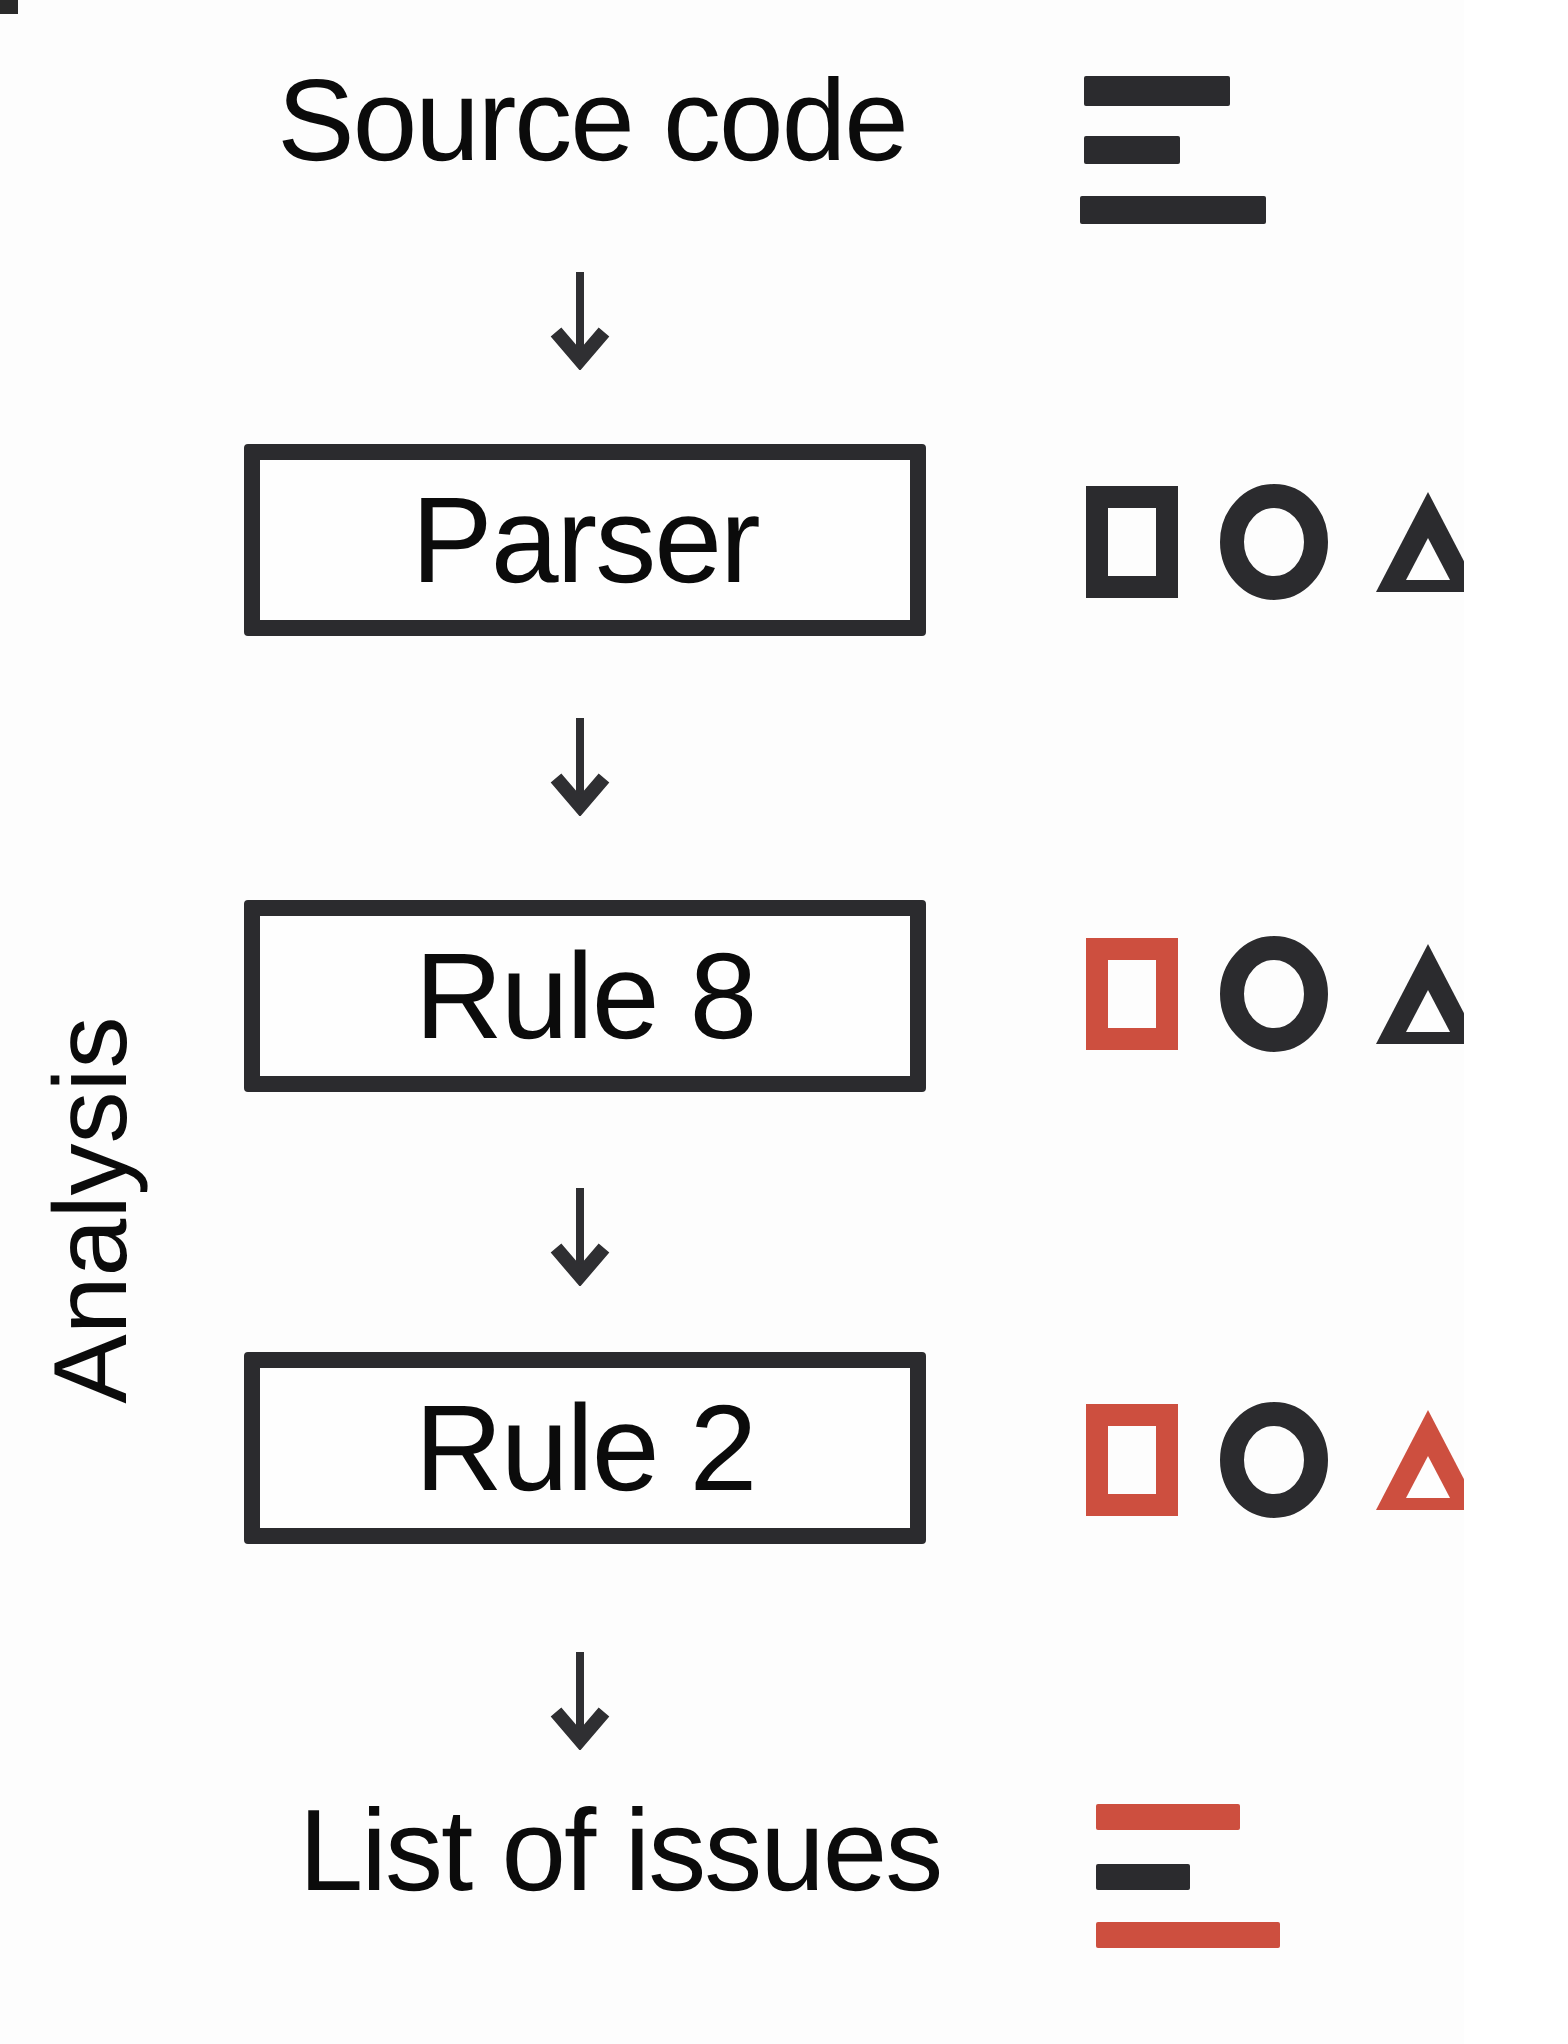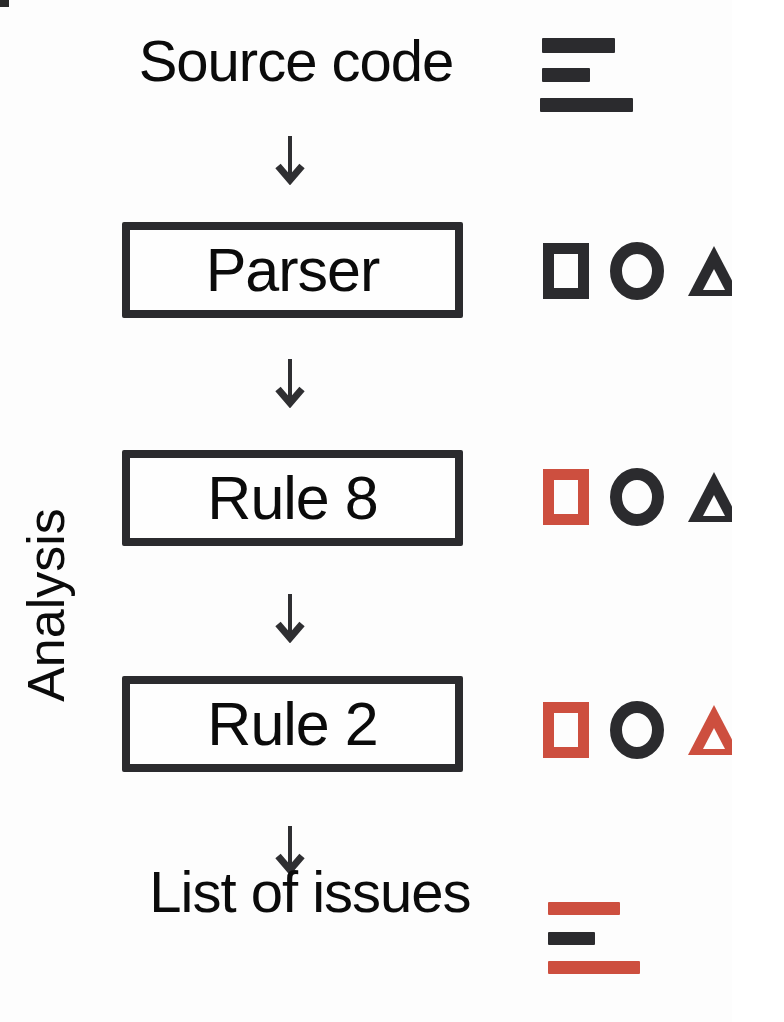--- a/index.html
+++ b/index.html
@@ -115,21 +115,21 @@
     </svg>
   </div>
 
   <div class="abs" style="left:272px;top:825px;">
     <svg width="36" height="50" viewBox="0 0 36 50">
       <line x1="18" y1="1" x2="18" y2="40" stroke-width="4" stroke="#2f2f32"></line>
       <path d="M6 31 L18 45 L30 31" fill="none" stroke-width="7" stroke="#2f2f32"></path>
     </svg>
   </div>
 
-  <div class="abs big-label" style="left:60px;top:860px;width:500px;">List of issues</div>
+  <div class="abs big-label" style="left:60px;top:894px;width:500px;">List of issues</div>
 
   <div class="abs" style="left:548px;top:900px;width:95px;height:78px;">
     <div class="bar" style="left: 0px; top: 2px; width: 72px; height: 13px; background: rgb(205, 79, 63);"></div>
     <div class="bar" style="left: 0px; top: 32px; width: 47px; height: 13px; background: rgb(43, 43, 46);"></div>
     <div class="bar" style="left: 0px; top: 61px; width: 92px; height: 13px; background: rgb(205, 79, 63);"></div>
   </div>
 
   <div class="abs side-label" style="left:46px;top:605px;">Analysis</div>
 
 </div>

